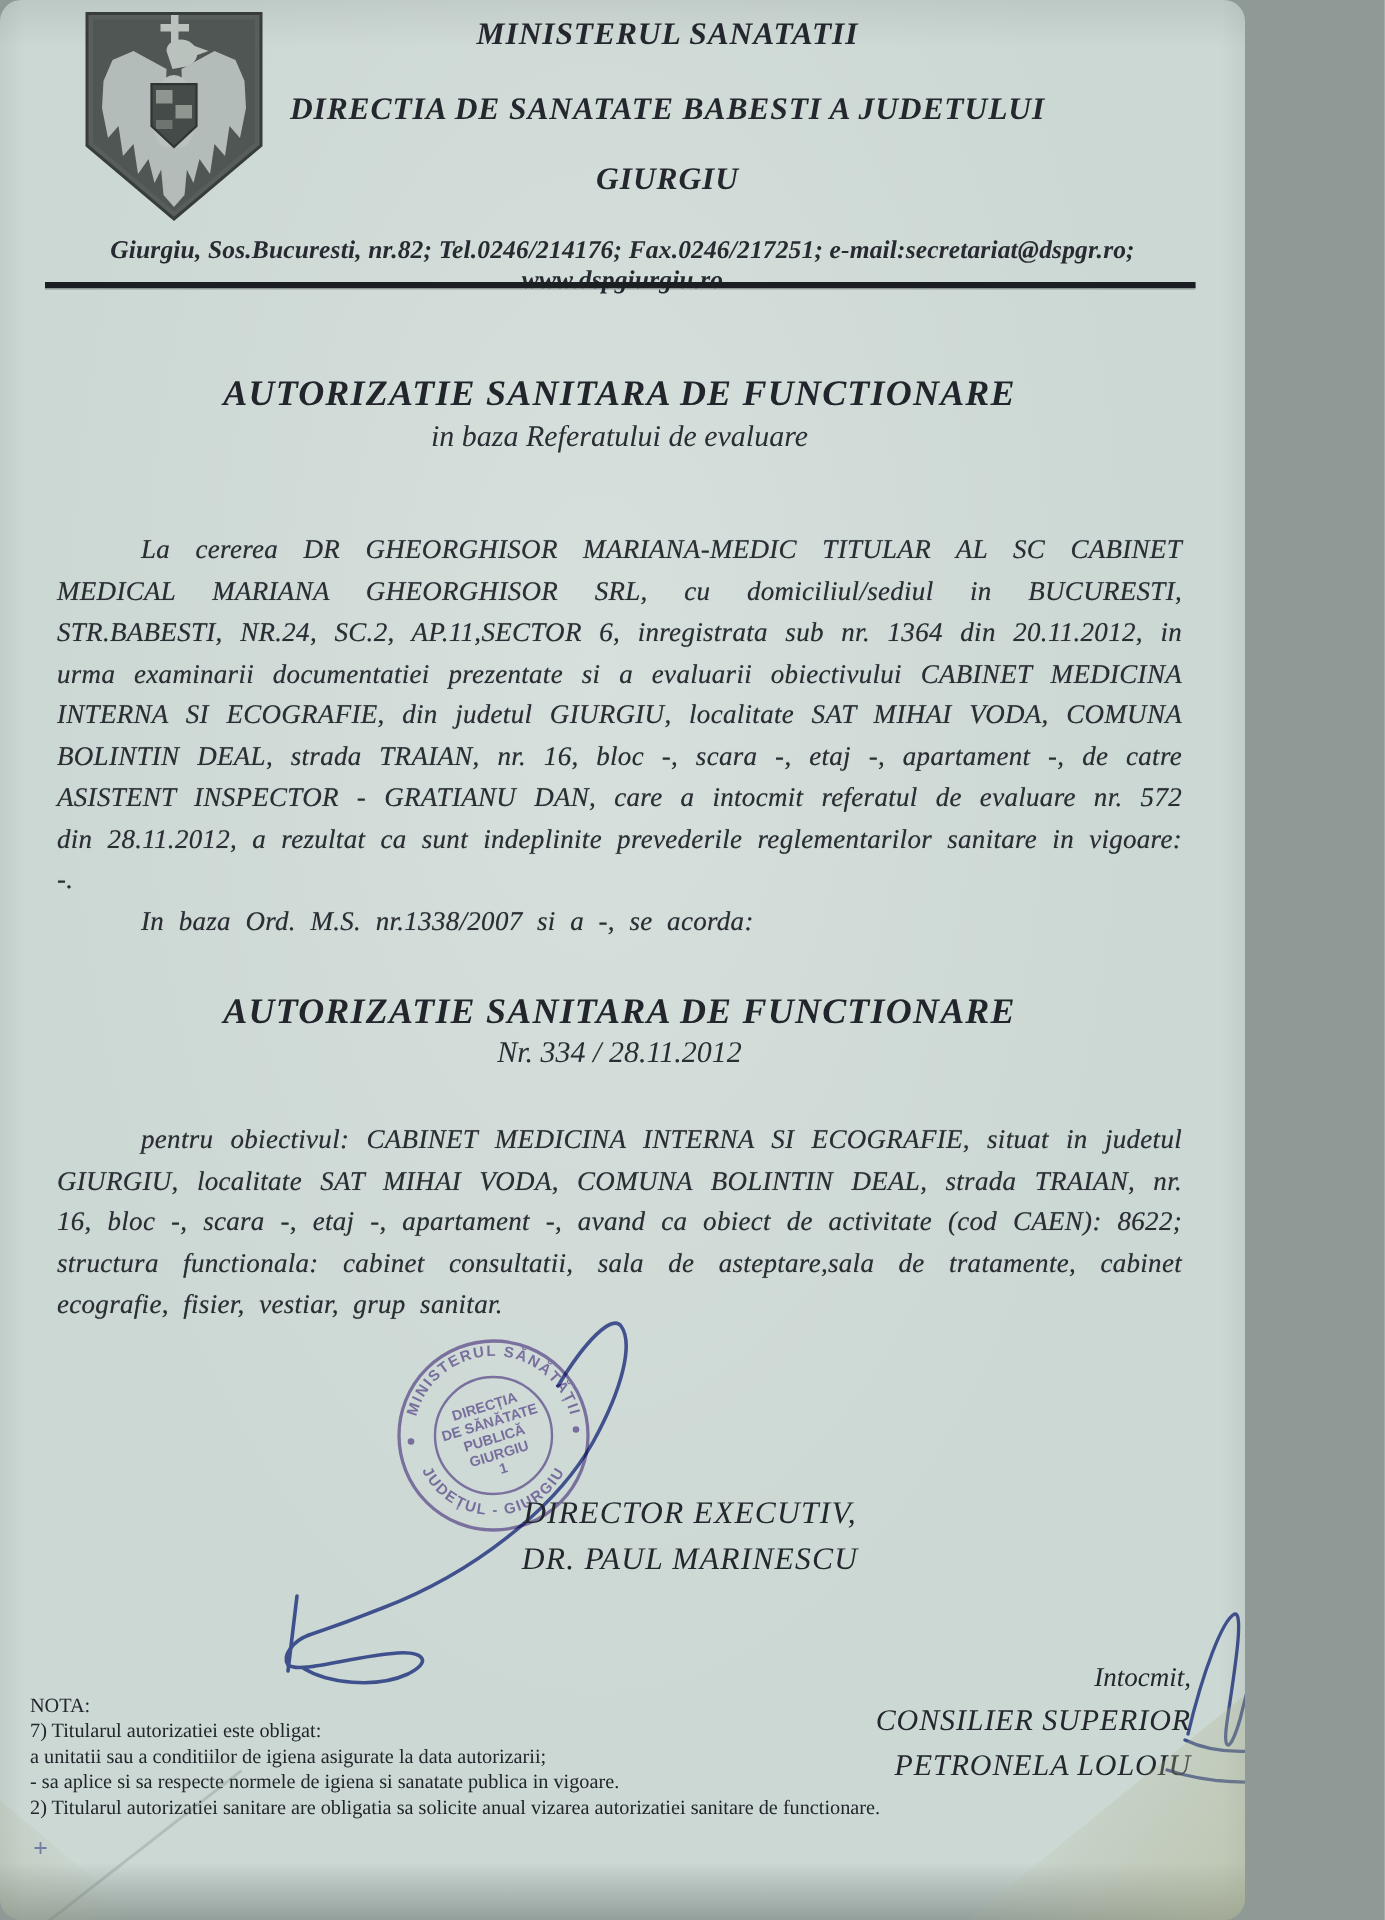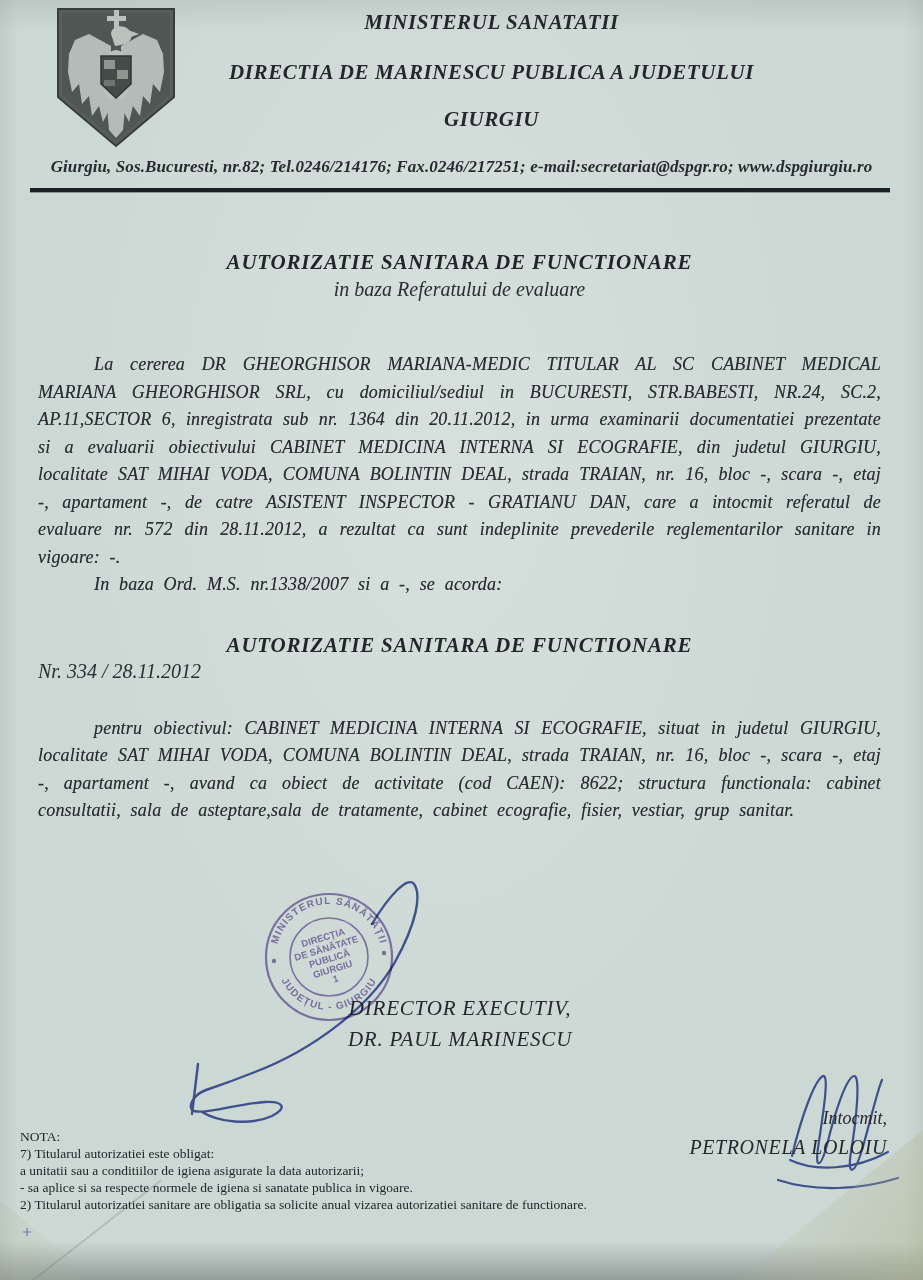--- a/index.html
+++ b/index.html
@@ -1,23 +1,24 @@
 <!DOCTYPE html>
 <html><head>
 <meta charset="utf-8">
 <style>
   html,body { margin:0; padding:0; background:#8f9a96; }
   .page {
-    position:relative; width:923px; height:1280px; overflow:hidden;
+    position:relative; width:830px; height:1280px; overflow:hidden;
     font-family:"Liberation Serif", serif; color:#282b31;
     background-color:#ccd8d4;
     background-image:
       radial-gradient(ellipse at 48% 35%, rgba(255,255,255,0.20), rgba(255,255,255,0) 62%),
       linear-gradient(180deg, rgba(110,120,118,0.16) 0%, rgba(0,0,0,0) 2.5%, rgba(0,0,0,0) 97%, rgba(55,65,62,0.38) 100%),
       linear-gradient(90deg, rgba(100,110,108,0.10) 0%, rgba(0,0,0,0) 2%, rgba(0,0,0,0) 98%, rgba(120,128,120,0.12) 100%);
+    border-radius: 14px;
   }
   .corner-br {
     position:absolute; right:0; bottom:0; width:185px; height:150px;
     background:linear-gradient(305deg, rgba(176,182,146,0.55) 0%, rgba(176,182,146,0.25) 45%, rgba(176,182,146,0) 75%);
     clip-path:polygon(100% 0, 100% 100%, 0 100%);
   }
   .corner-bl {
     position:absolute; left:0; bottom:0; width:95px; height:80px;
     background:linear-gradient(60deg, rgba(170,178,148,0.35) 0%, rgba(170,178,148,0) 70%);
     clip-path:polygon(0 0, 100% 100%, 0 100%);
@@ -33,28 +34,28 @@
   .hline1 { top:10px; }
   .hline2 { top:60px; }
   .hline3 { top:107px; }
   .contact { position:absolute; left:28px; right:28px; top:157px; text-align:center;
              font-style:italic; font-weight:bold; font-size:17px; letter-spacing:0.1px; color:#272a30; }
   .rule { position:absolute; left:30px; right:33px; top:188px; height:4px;
           background:#1b1e23; box-shadow:0 1px 0 rgba(27,30,35,0.35); }
   
   .content { position:absolute; top:192px; left:38px; right:42px; }
   .doc-title { margin-top:58px; text-align:center; font-style:italic; font-weight:bold;
-               font-size:21px; letter-spacing:0.8px; color:#22252b; }
+               font-size:24px; letter-spacing:0.8px; color:#22252b; }
   .doc-subtitle { margin-top:3px; text-align:center; font-style:italic; font-size:20px; color:#2a2d33; }
   .para { font-style:italic; font-size:18px; line-height:27.5px; text-align:justify;
           text-indent:56px; word-spacing:5px; letter-spacing:0.2px; margin:0; color:#2a2d33;
           text-shadow:0 0 0.5px rgba(42,45,51,0.55); }
   .para.first { margin-top:50px; }
   .title2-block { margin-top:34px; }
-  .nr-line { margin-top:2px; text-align:left; font-style:italic; font-size:20px; color:#2a2d33; }
+  .nr-line { margin-top:2px; text-align:center; font-style:italic; font-size:20px; color:#2a2d33; }
   .para.third { margin-top:32px; }
   
   .stamp { position:absolute; left:254px; top:882px; opacity:0.88; mix-blend-mode:multiply; }
   .sig { position:absolute; mix-blend-mode:multiply; }
   .sig-left { left:140px; top:862px; }
   .sig-right { left:730px; top:1038px; }
   .director-block { position:absolute; left:320px; top:993px; width:280px; text-align:center;
                     font-style:italic; font-size:21px; letter-spacing:0.8px; line-height:31px; color:#24272d; }
   .intocmit-block { position:absolute; right:36px; top:1108px; text-align:right;
                     font-style:italic; color:#24272d; }
@@ -88,21 +89,21 @@
     <ellipse cx="63" cy="72" rx="15" ry="26" fill="#b9c2bd"></ellipse>
     <polygon points="53,94 73,94 70,126 63,134 56,126" fill="#b3bcb8"></polygon>
 
     <path d="M48,52 L78,52 L78,80 L63,94 L48,80 Z" fill="#454b49" stroke="#303534" stroke-width="1.5"></path>
     <rect x="51" y="56" width="11" height="9" fill="#8d968f"></rect>
     <rect x="64" y="66" width="11" height="9" fill="#8d968f"></rect>
     <rect x="51" y="76" width="11" height="6" fill="#6d7570"></rect>
   </svg>
 
   <div class="hline hline1">MINISTERUL SANATATII</div>
-  <div class="hline hline2">DIRECTIA DE MARINESCU PUBLICA A JUDETULUI</div>
+  <div class="hline hline2">DIRECTIA DE SANATATE BABESTI A JUDETULUI</div>
   <div class="hline hline3">GIURGIU</div>
   <div class="contact">Giurgiu, Sos.Bucuresti, nr.82; Tel.0246/214176; Fax.0246/217251; e-mail:secretariat@dspgr.ro; www.dspgiurgiu.ro</div>
   <div class="rule"></div>
 
   <div class="content">
     <div class="doc-title">AUTORIZATIE SANITARA DE FUNCTIONARE</div>
     <div class="doc-subtitle">in baza Referatului de evaluare</div>
 
     <p class="para first">La cererea DR GHEORGHISOR MARIANA-MEDIC TITULAR AL SC CABINET MEDICAL MARIANA GHEORGHISOR SRL, cu domiciliul/sediul in BUCURESTI, STR.BABESTI, NR.24, SC.2, AP.11,SECTOR 6, inregistrata sub nr. 1364 din 20.11.2012, in urma examinarii documentatiei prezentate si a evaluarii obiectivului CABINET MEDICINA INTERNA SI ECOGRAFIE, din judetul GIURGIU, localitate SAT MIHAI VODA, COMUNA BOLINTIN DEAL, strada TRAIAN, nr. 16, bloc -, scara -, etaj -, apartament -, de catre ASISTENT INSPECTOR - GRATIANU DAN, care a intocmit referatul de evaluare nr. 572 din 28.11.2012, a rezultat ca sunt indeplinite prevederile reglementarilor sanitare in vigoare: -.</p>
     <p class="para">In baza Ord. M.S. nr.1338/2007 si a -, se acorda:</p>
@@ -159,20 +160,21 @@
   <svg class="sig sig-right" width="190" height="170" viewBox="0 0 190 170">
     <g fill="none" stroke="#31439a" stroke-width="2.2" stroke-linecap="round" opacity="0.85">
       <path d="M 62,118 C 72,76 85,42 93,38 C 100,36 92,82 88,110 C 85,130 90,132 97,107 C 105,74 116,40 124,38 C 131,37 126,84 121,114 C 117,138 124,138 132,112 C 139,88 148,50 152,42"></path>
       <path d="M 60,122 C 85,134 125,132 158,114"></path>
       <path d="M 48,142 C 85,154 130,152 168,140"></path>
     </g>
   </svg>
 
   <div class="intocmit-block">
     <div class="intocmit-label">Intocmit,</div>
+    <div class="intocmit-title">CONSILIER SUPERIOR</div>
     <div class="intocmit-name">PETRONELA LOLOIU</div>
   </div>
 
   <div class="nota">
     <div>NOTA:</div>
     <div>7) Titularul autorizatiei este obligat:</div>
     <div>a unitatii sau a conditiilor de igiena asigurate la data autorizarii;</div>
     <div>- sa aplice si sa respecte normele de igiena si sanatate publica in vigoare.</div>
     <div>2) Titularul autorizatiei sanitare are obligatia sa solicite anual vizarea autorizatiei sanitare de functionare.</div>
   </div>

